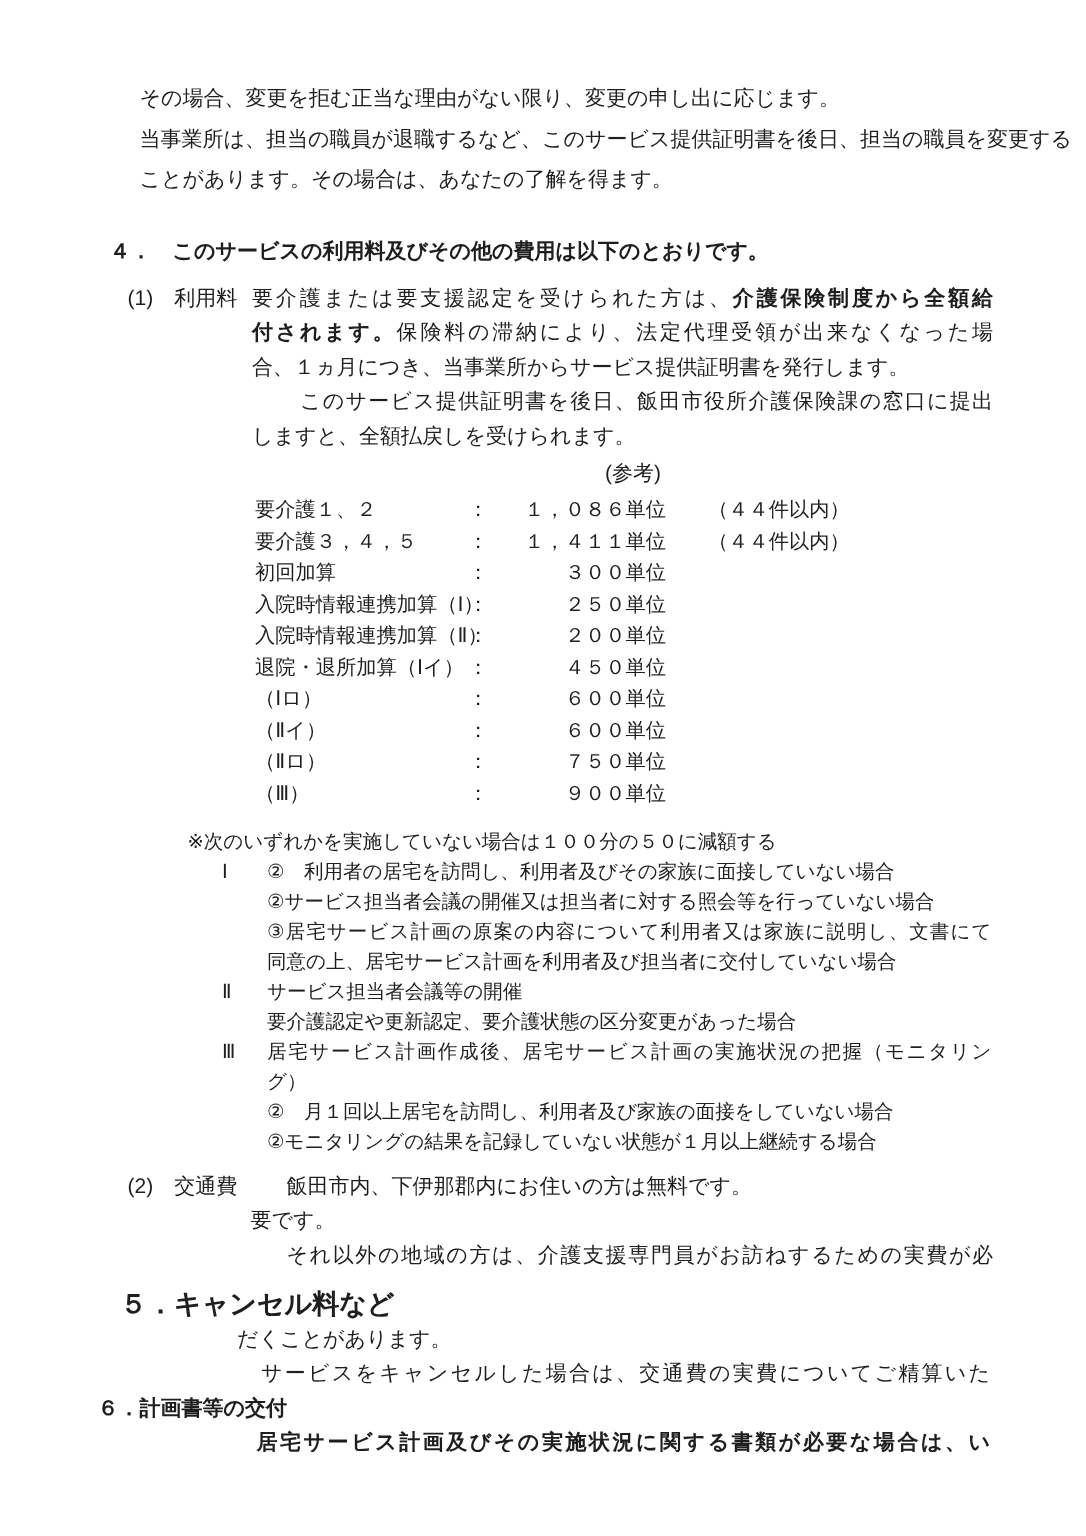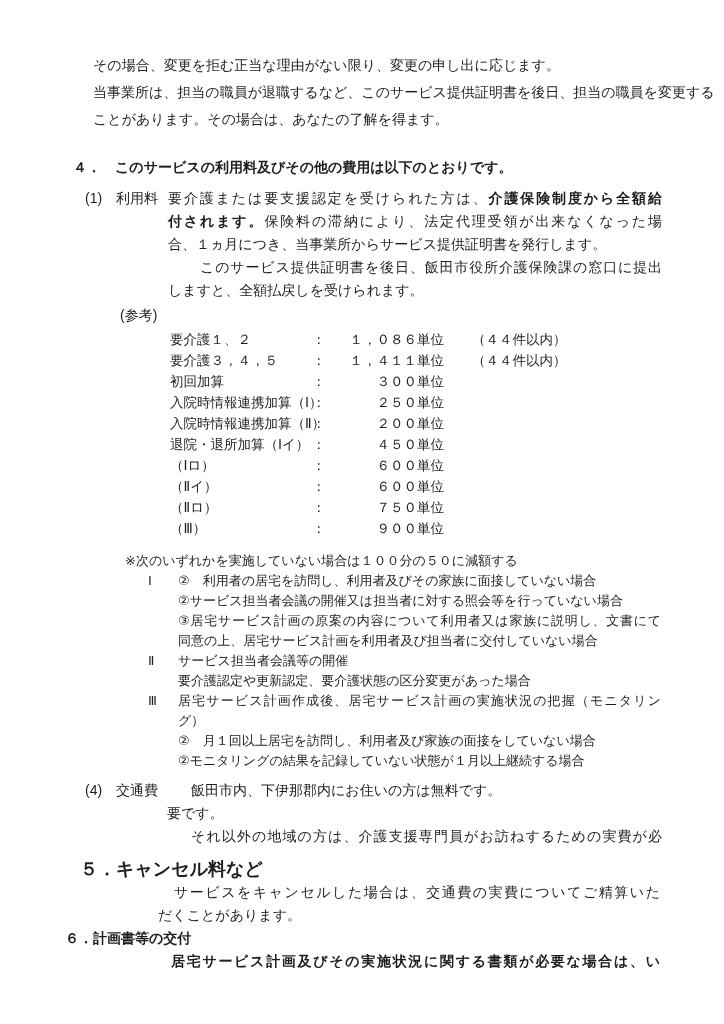--- a/index.html
+++ b/index.html
@@ -16,21 +16,21 @@
 
   .h4 { margin:20px 0 0 73px; font-size:14px; line-height:28px; font-weight:bold; white-space:nowrap; }
 
   .fee { position:relative; margin:6px 0 0 168px; width:494px; font-size:14px; line-height:23px; }
   .fee .flabel { position:absolute; left:-83px; top:0; white-space:nowrap; }
   .ind32 { text-indent:32px; }
   .ind24 { text-indent:24px; }
   .ind16 { text-indent:16px; }
   .ind14 { text-indent:14px; }
 
-  .ref { margin:2px 0 0 120px; font-size:14px; line-height:23px; }
+  .ref { margin:2px 0 0 120px; font-size:14px; line-height:23px;text-align:center; }
 
   .rtable { margin:2px 0 0 170px; font-size:13.5px; line-height:21px; }
   .trow { display:flex; }
   .tlabel { width:142px; white-space:nowrap; }
   .sub .tlabel { text-align:left; }
   .tcolon { width:20px; }
   .tvalue { width:112px; text-align:right; white-space:nowrap; }
   .tnote { margin-left:28px; white-space:nowrap; }
 
   .kome { margin:12px 0 0 125px; font-size:13px; line-height:20px; }
@@ -155,30 +155,30 @@
     <div class="kitem">
       <span class="knum">Ⅲ</span>
       <div class="line just">居宅サービス計画作成後、居宅サービス計画の実施状況の把握（モニタリン</div>
       <div class="line">グ）</div>
       <div class="line">②　月１回以上居宅を訪問し、利用者及び家族の面接をしていない場合</div>
       <div class="line">②モニタリングの結果を記録していない状態が１月以上継続する場合</div>
     </div>
   </div>
 
   <div class="transport">
-    <span class="flabel">(4)　交通費</span>
+    <span class="flabel">(2)　交通費</span>
     <div class="line ind24">飯田市内、下伊那郡内にお住いの方は無料です。</div>
     <div class="line">要です。</div>
     <div class="line just ind24">それ以外の地域の方は、介護支援専門員がお訪ねするための実費が必</div>
   </div>
 
   <div class="s5h">５．キャンセル料など</div>
   <div class="s5p">
+    <div class="line">だくことがあります。</div>
     <div class="line just ind16">サービスをキャンセルした場合は、交通費の実費についてご精算いた</div>
-    <div class="line">だくことがあります。</div>
   </div>
 
   <div class="s6h">６．計画書等の交付</div>
   <div class="s6p">
     <div class="line just ind14">居宅サービス計画及びその実施状況に関する書類が必要な場合は、い</div>
     <div class="line">つでも交付しますので、お申し出ください。</div>
   </div>
 
   <div class="footer">- 2 -</div>
 

